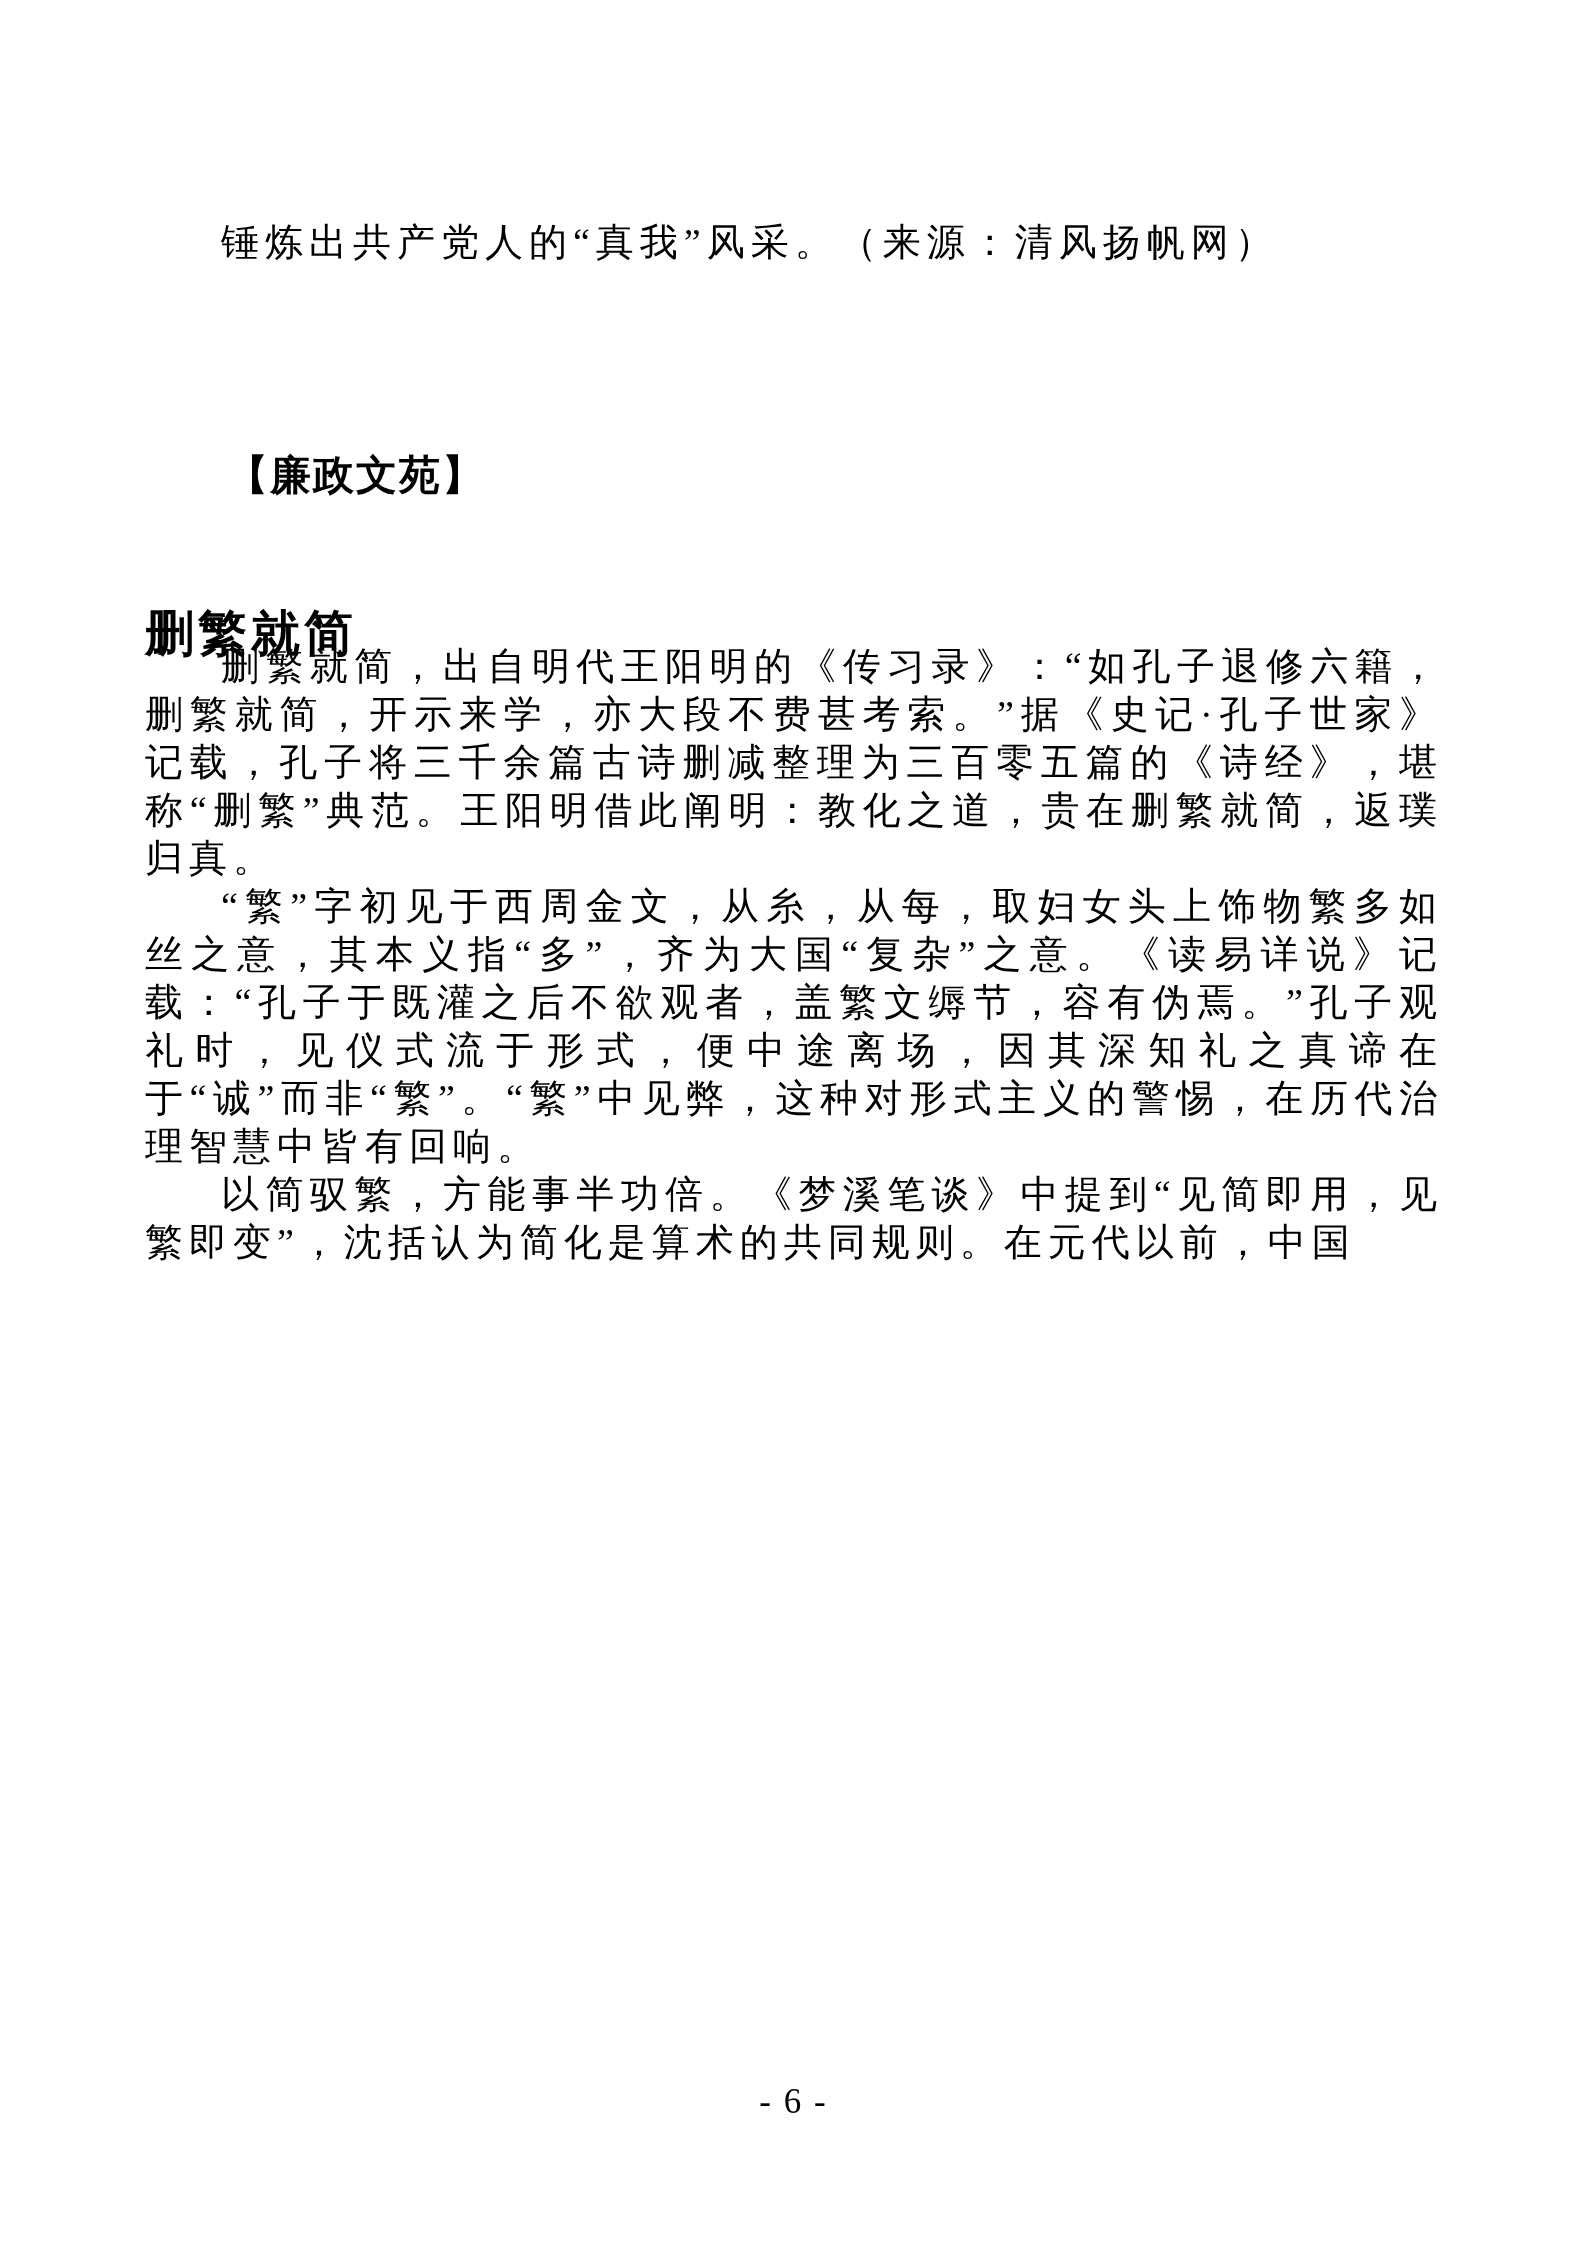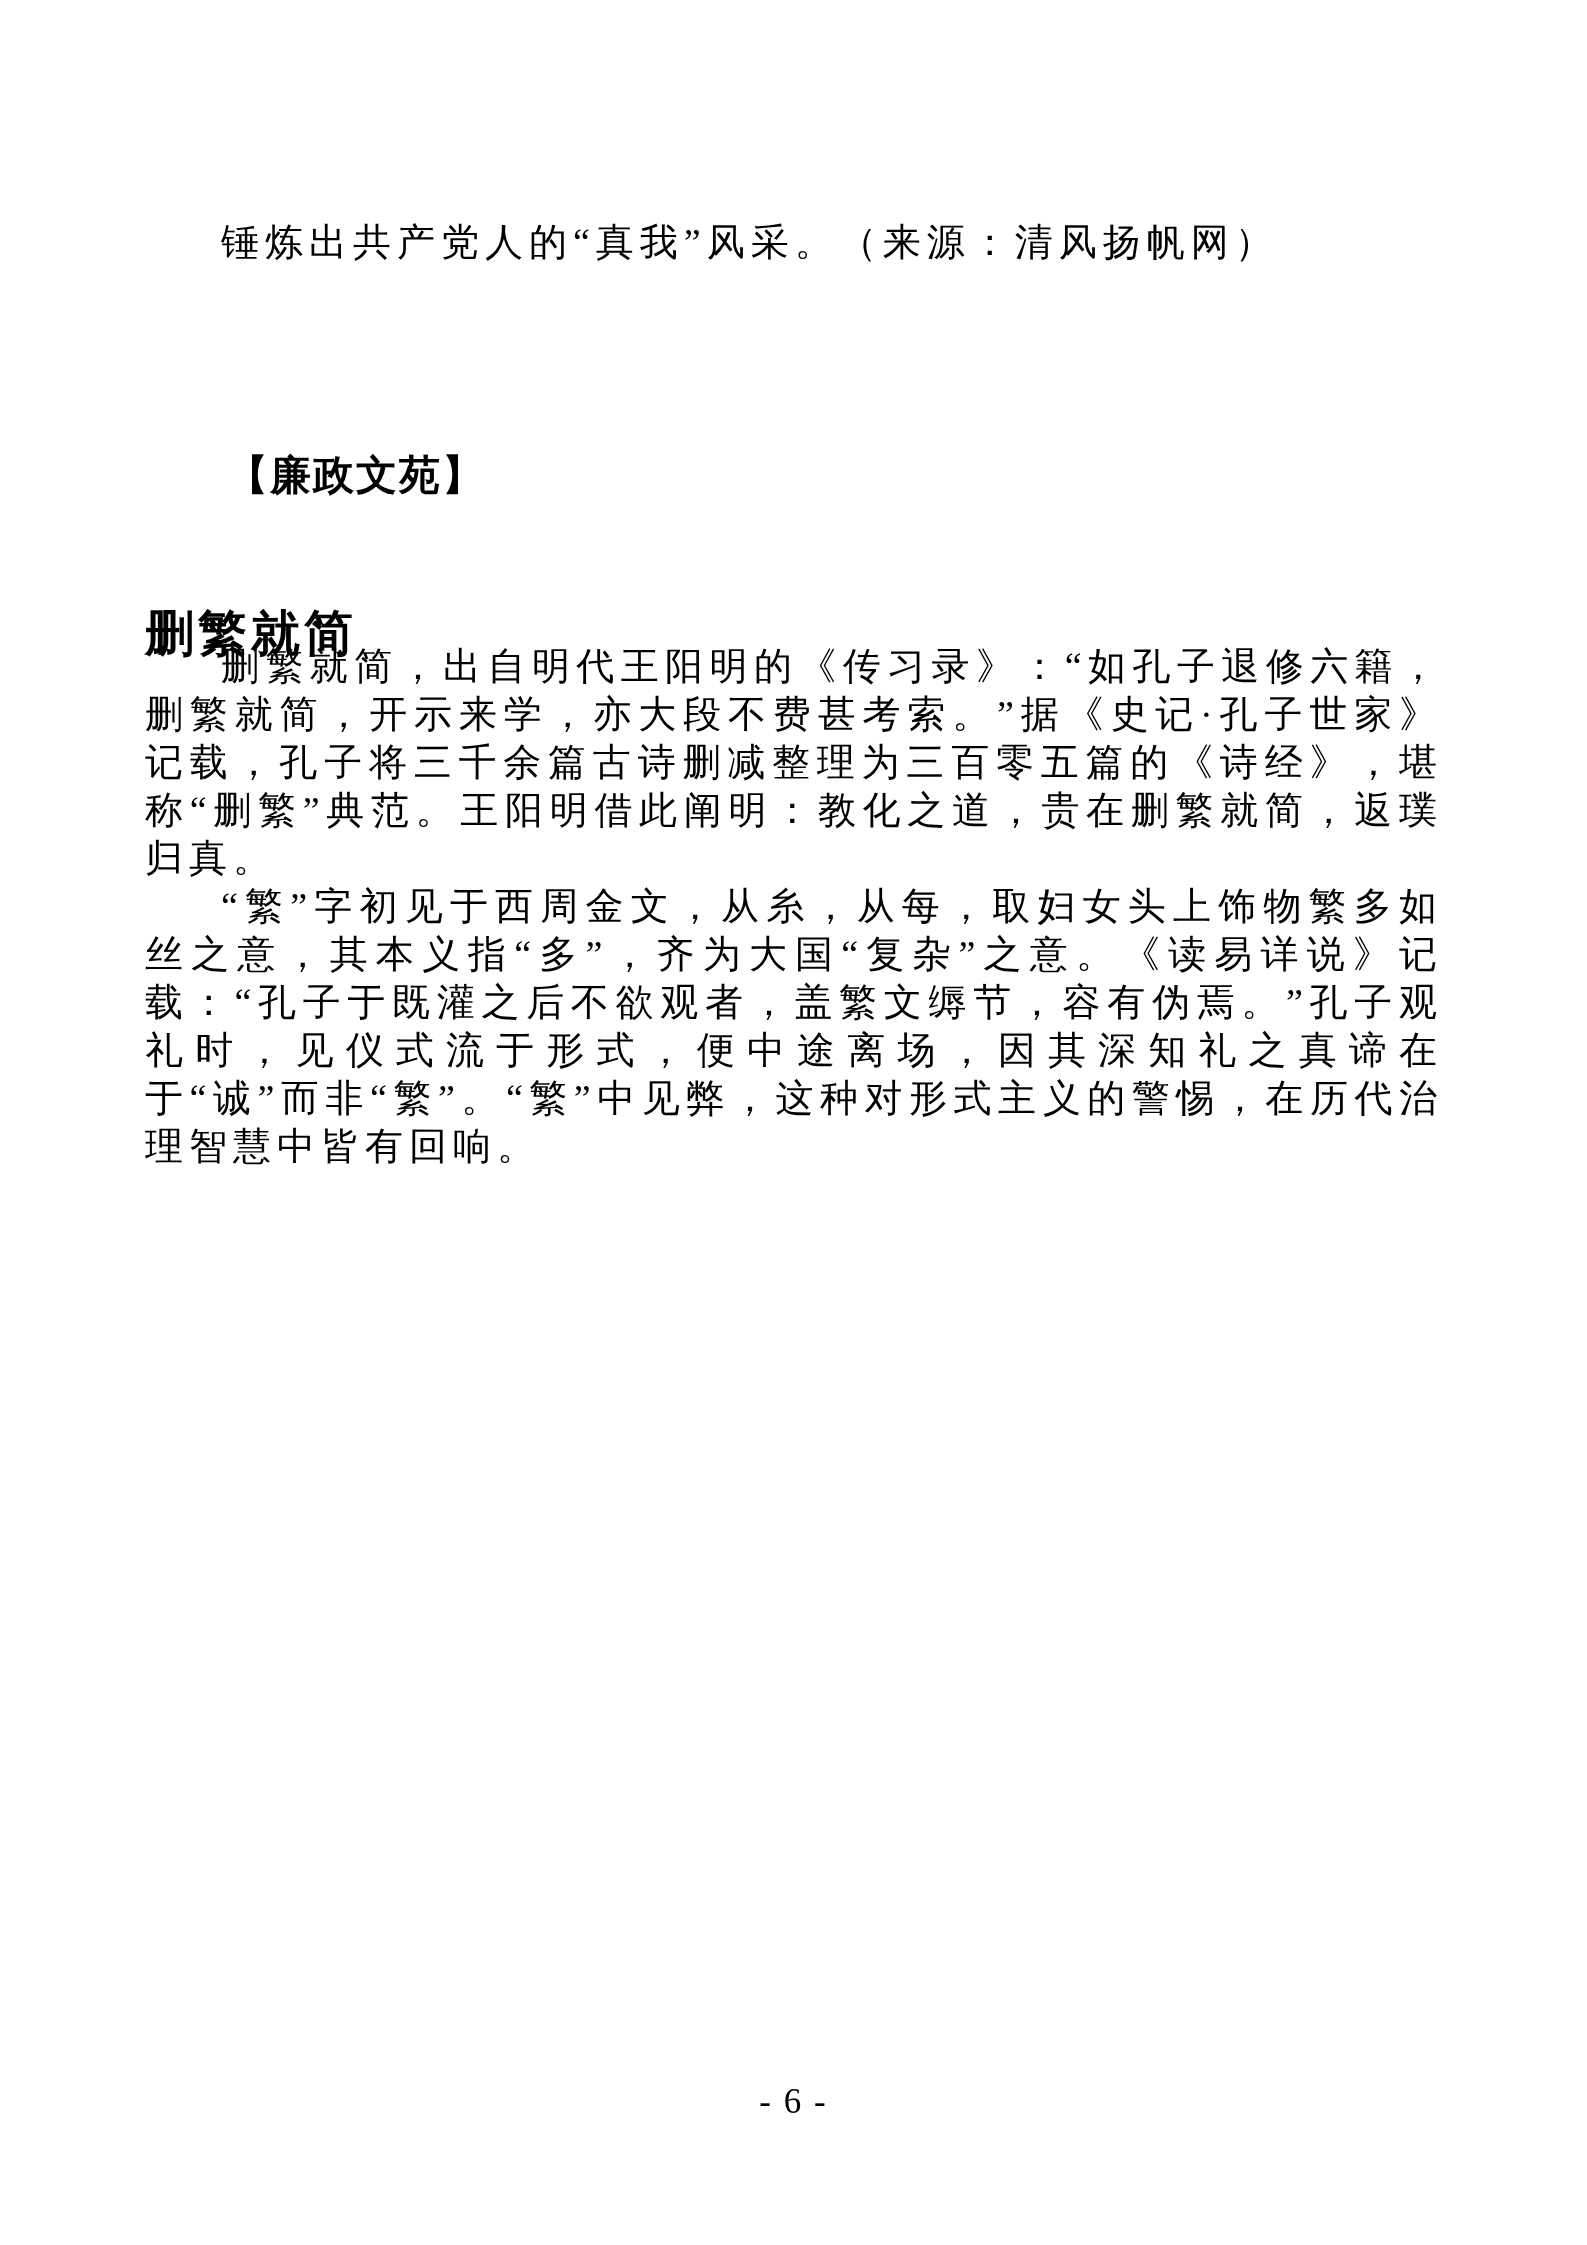--- a/index.html
+++ b/index.html
@@ -78,17 +78,18 @@
 
   <p class="tail-para">锤炼出共产党人的“真我”风采。（来源：清风扬帆网）</p>
 
   <div class="section-header">【廉政文苑】</div>
 
   <h1 class="article-title">删繁就简</h1>
 
   <div class="article-body">
       <p class="para">删繁就简，出自明代王阳明的《传习录》：“如孔子退修六籍，删繁就简，开示来学，亦大段不费甚考索。”据《史记·孔子世家》记载，孔子将三千余篇古诗删减整理为三百零五篇的《诗经》，堪称“删繁”典范。王阳明借此阐明：教化之道，贵在删繁就简，返璞归真。</p>
       <p class="para">“繁”字初见于西周金文，从糸，从每，取妇女头上饰物繁多如丝之意，其本义指“多”，齐为大国“复杂”之意。《读易详说》记载：“孔子于既灌之后不欲观者，盖繁文缛节，容有伪焉。”孔子观礼时，见仪式流于形式，便中途离场，因其深知礼之真谛在于“诚”而非“繁”。“繁”中见弊，这种对形式主义的警惕，在历代治理智慧中皆有回响。</p>
+      <p class="para">以简驭繁，方能事半功倍。《梦溪笔谈》中提到“见简即用，见繁即变”，沈括认为简化是算术的共同规则。在元代以前，中国</p>
     </div>
 
   <div class="page-footer">- 6 -</div>
 
 </div>
 
 </body></html>

